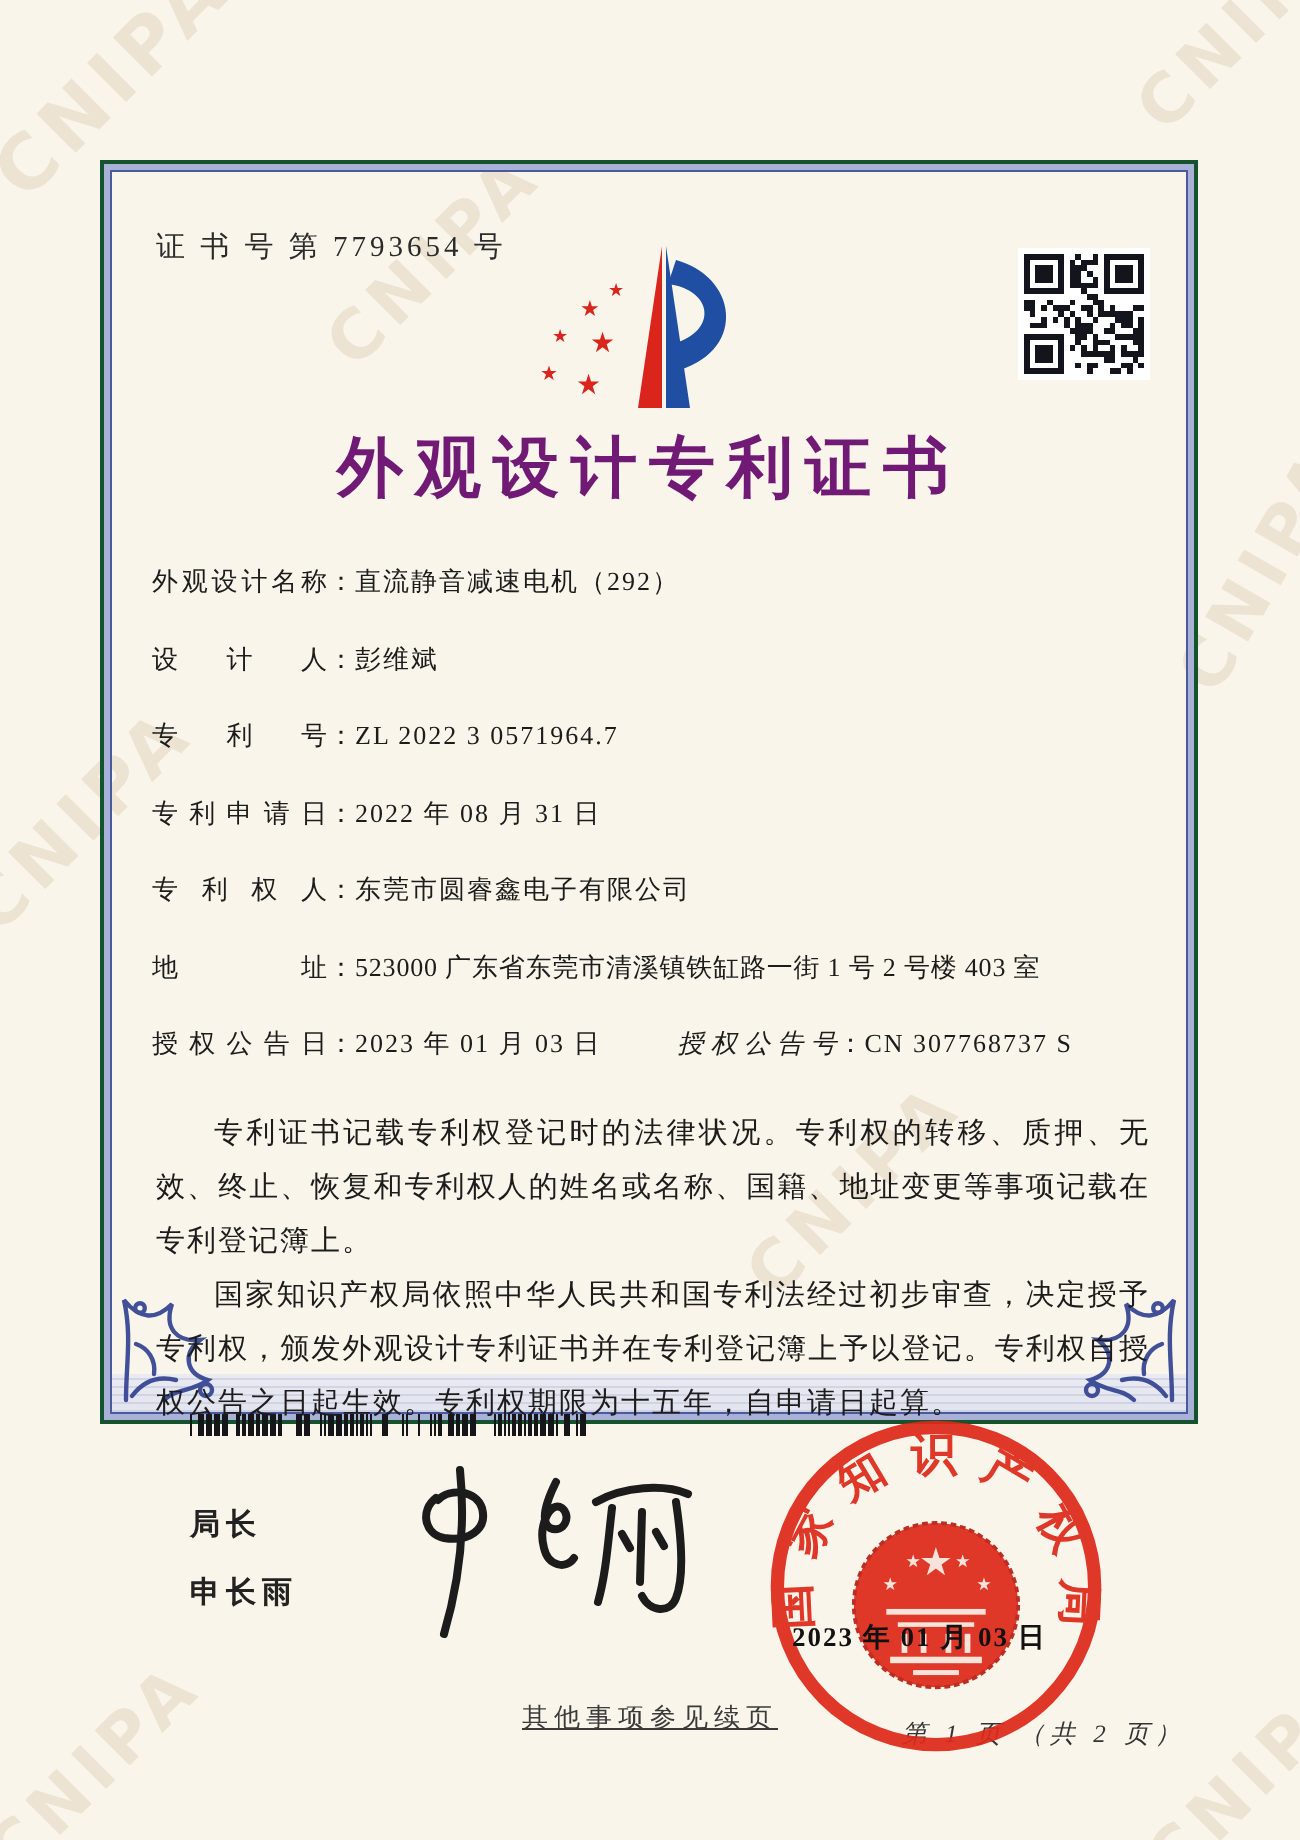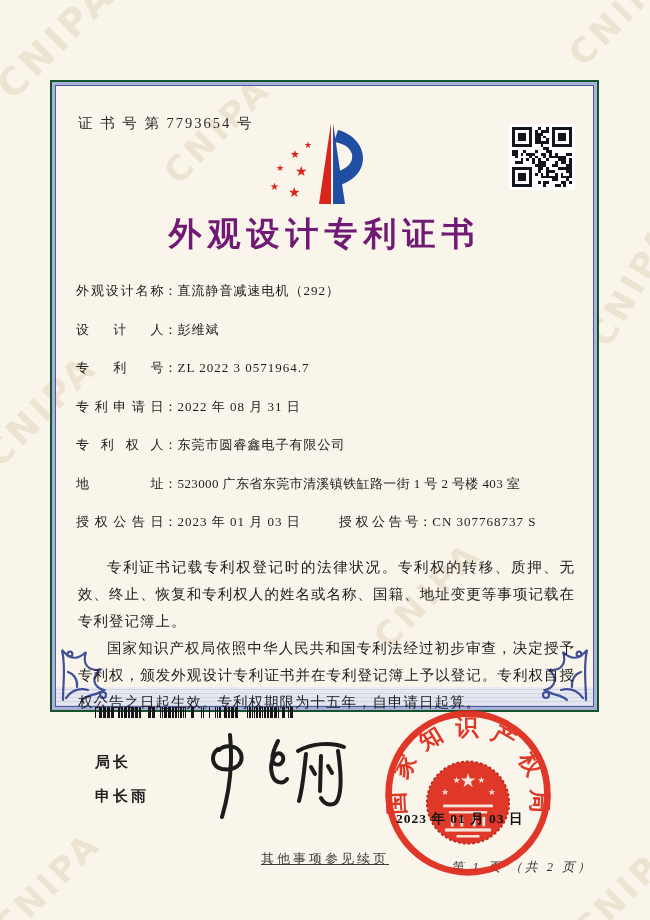--- a/index.html
+++ b/index.html
@@ -36,21 +36,21 @@
     position:absolute; left:0; right:0; top:130px; text-align:center;
     font-size:33px; font-weight:700; letter-spacing:6px; color:#701a75; z-index:2;
   }
   
   .fields { position:absolute; left:24px; right:18px; top:196px; z-index:2; }
   .frow { margin-bottom:13.5px; font-size:13px; color:#1c1c1c; letter-spacing:0.5px; line-height:25px; white-space:nowrap; }
   .flabel {
     display:inline-block; width:88px; text-align:justify; text-align-last:justify;
     vertical-align:top;
   }
-  .flabel2 { display:inline-block; width:80px; text-align:justify; text-align-last:justify; vertical-align:top; }
+  .flabel2 { display:inline-block; width:80px; text-align:justify; text-align-last:justify; vertical-align:top;font-style:italic; }
   .fvalue { letter-spacing:1px; }
   .fgap { display:inline-block; width:38px; }
   
   .bodytext { position:absolute; left:26px; right:22px; top:472px; z-index:2; }
   .bodytext p {
     margin:0; font-size:14.5px; line-height:27px; color:#1c1c1c;
     text-align:justify; text-indent:2em; letter-spacing:1px;
   }
   
   .band {

